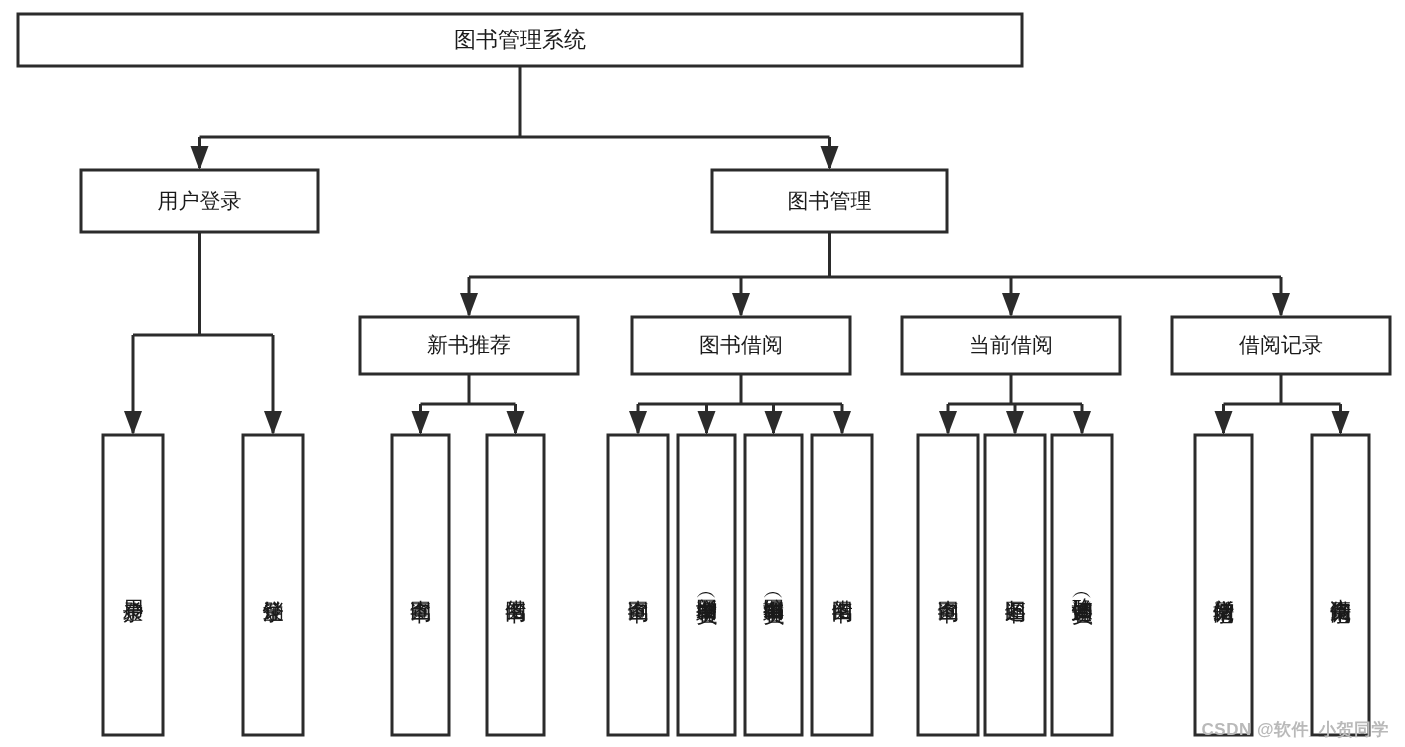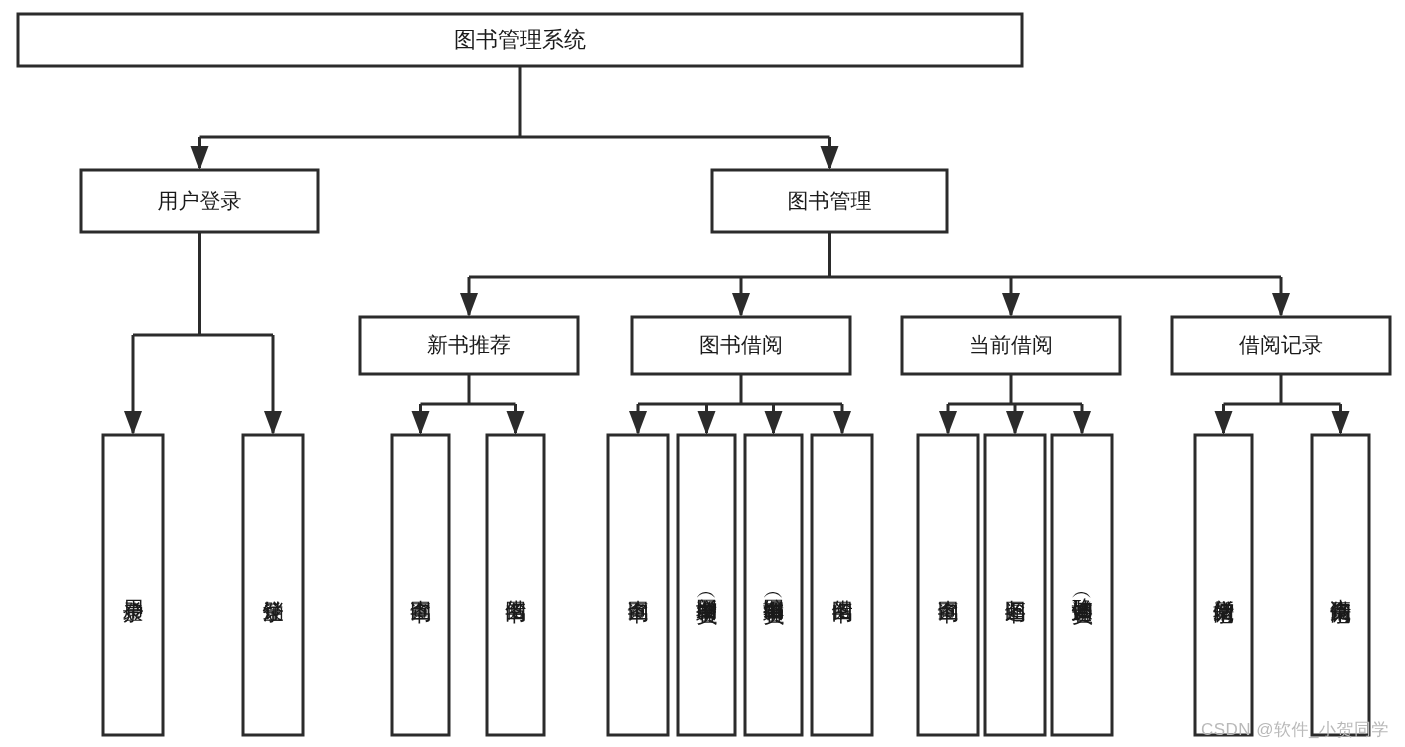--- a/index.html
+++ b/index.html
@@ -81,20 +81,21 @@
   }
   .watermark {
     position: absolute;
     right: 8px;
     bottom: 6px;
     font-family: "Liberation Sans", "DejaVu Sans", sans-serif;
     font-size: 17px;
     color: #b9b9b9;
     letter-spacing: 0.5px;
     white-space: nowrap;
+    font-weight: bold;
   }
 </style>
 </head>
 <body>
 
 <div id="diagram-root">
 
   <svg id="tree-svg" viewBox="0 0 1405 747" xmlns="http://www.w3.org/2000/svg">
     <g id="links-layer">
         <line x1="520" y1="66" x2="520" y2="137" class="link-line"></line>

